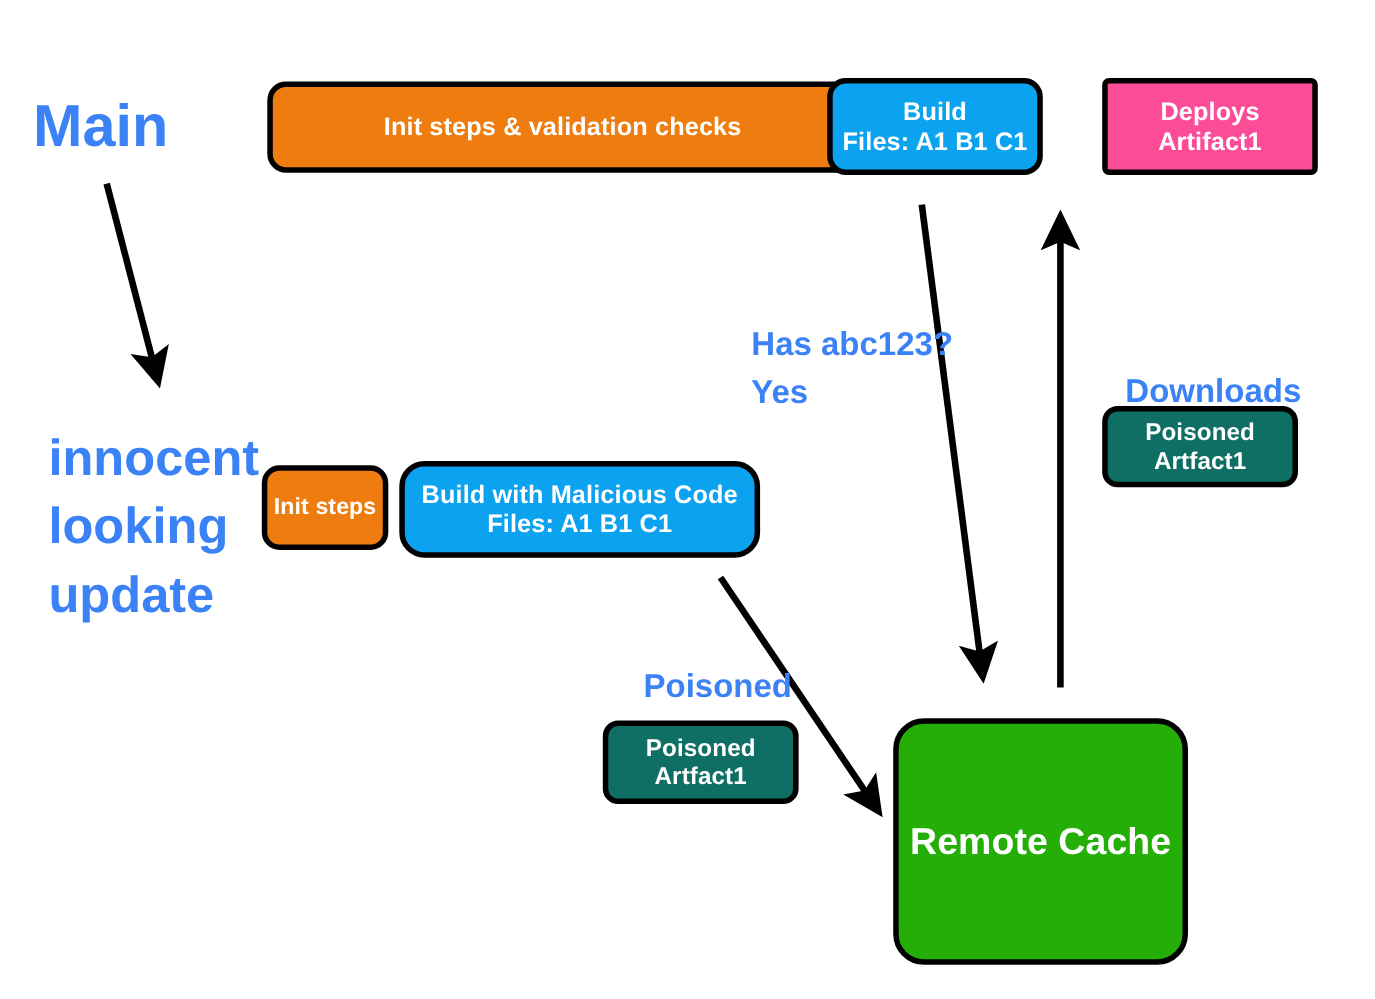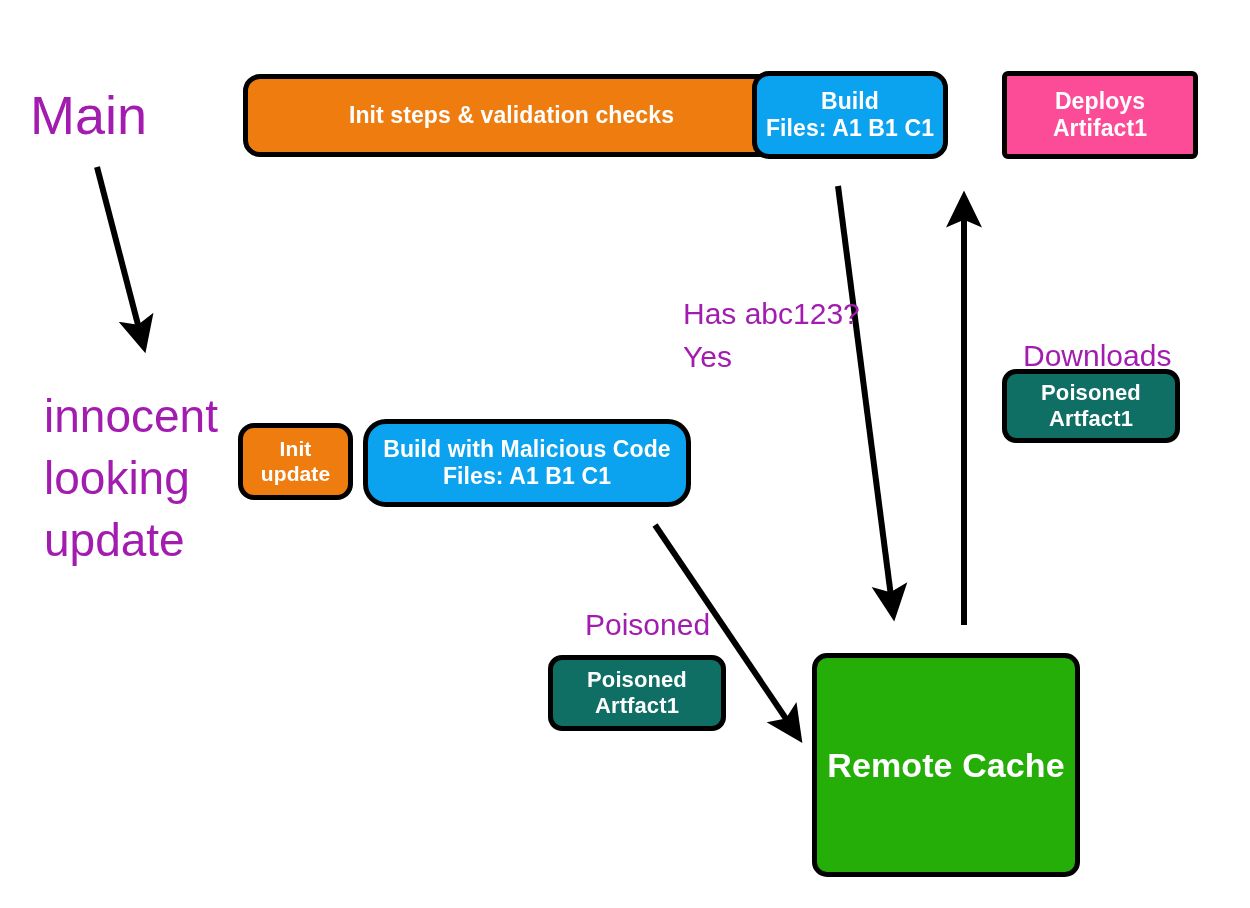--- a/index.html
+++ b/index.html
@@ -27,22 +27,22 @@
     text-align: center;
     color: #ffffff;
     font-weight: bold;
     line-height: 1.18;
     letter-spacing: 0.1px;
   }
 
   
   .plain {
     position: absolute;
-    color: #a21caf;
-    font-weight: normal;
+    color: #3b82f6;
+    font-weight: bold;
     line-height: 1.02;
     white-space: pre-line;
   }
 
   .svg-layer {
     position: absolute;
     left: 0;
     top: 0;
     width: 1250px;
     height: 908px;
@@ -91,21 +91,21 @@
               background:#0ba2f0; border-radius:17px; font-size:23px;
               white-space:pre-line;">Build
 Files: A1  B1  C1</div>
 
   <div class="node" style="left:1002px; top:71px; width:196px; height:88px;
               background:#fc4c98; border-radius:6px; font-size:23px;
               white-space:pre-line;">Deploys
 Artifact1</div>
 
   <div class="node" style="left:238px; top:423px; width:115px; height:77px;
-              background:#ee7c0e; border-radius:16px; font-size:21px;">Init update</div>
+              background:#ee7c0e; border-radius:16px; font-size:21px;">Init steps</div>
 
   <div class="node" style="left:363px; top:419px; width:328px; height:88px;
               background:#0ba2f0; border-radius:23px; font-size:23px;
               white-space:pre-line;">Build with Malicious Code
 Files: A1  B1  C1</div>
 
   <div class="plain" style="left:683px; top:293px; font-size:30px; line-height:1.42;">Has abc123?
 Yes</div>
 
   <div class="plain" style="left:1023px; top:325px; font-size:30px;margin-top:16px;">Downloads</div>
@@ -116,15 +116,15 @@
 Artfact1</div>
 
   <div class="plain" style="left:585px; top:610px; font-size:30px;">Poisoned</div>
 
   <div class="node" style="left:548px; top:655px; width:178px; height:76px;
               background:#0f6f64; border-radius:14px; font-size:22px;
               white-space:pre-line;">Poisoned
 Artfact1</div>
 
   <div class="node" style="left:812px; top:653px; width:268px; height:224px;
-              background:#25ae08; border-radius:15px; font-size:34px;">Remote Cache</div>
+              background:#25ae08; border-radius:28px; font-size:34px;">Remote Cache</div>
 
 </div>
 
 </body></html>

